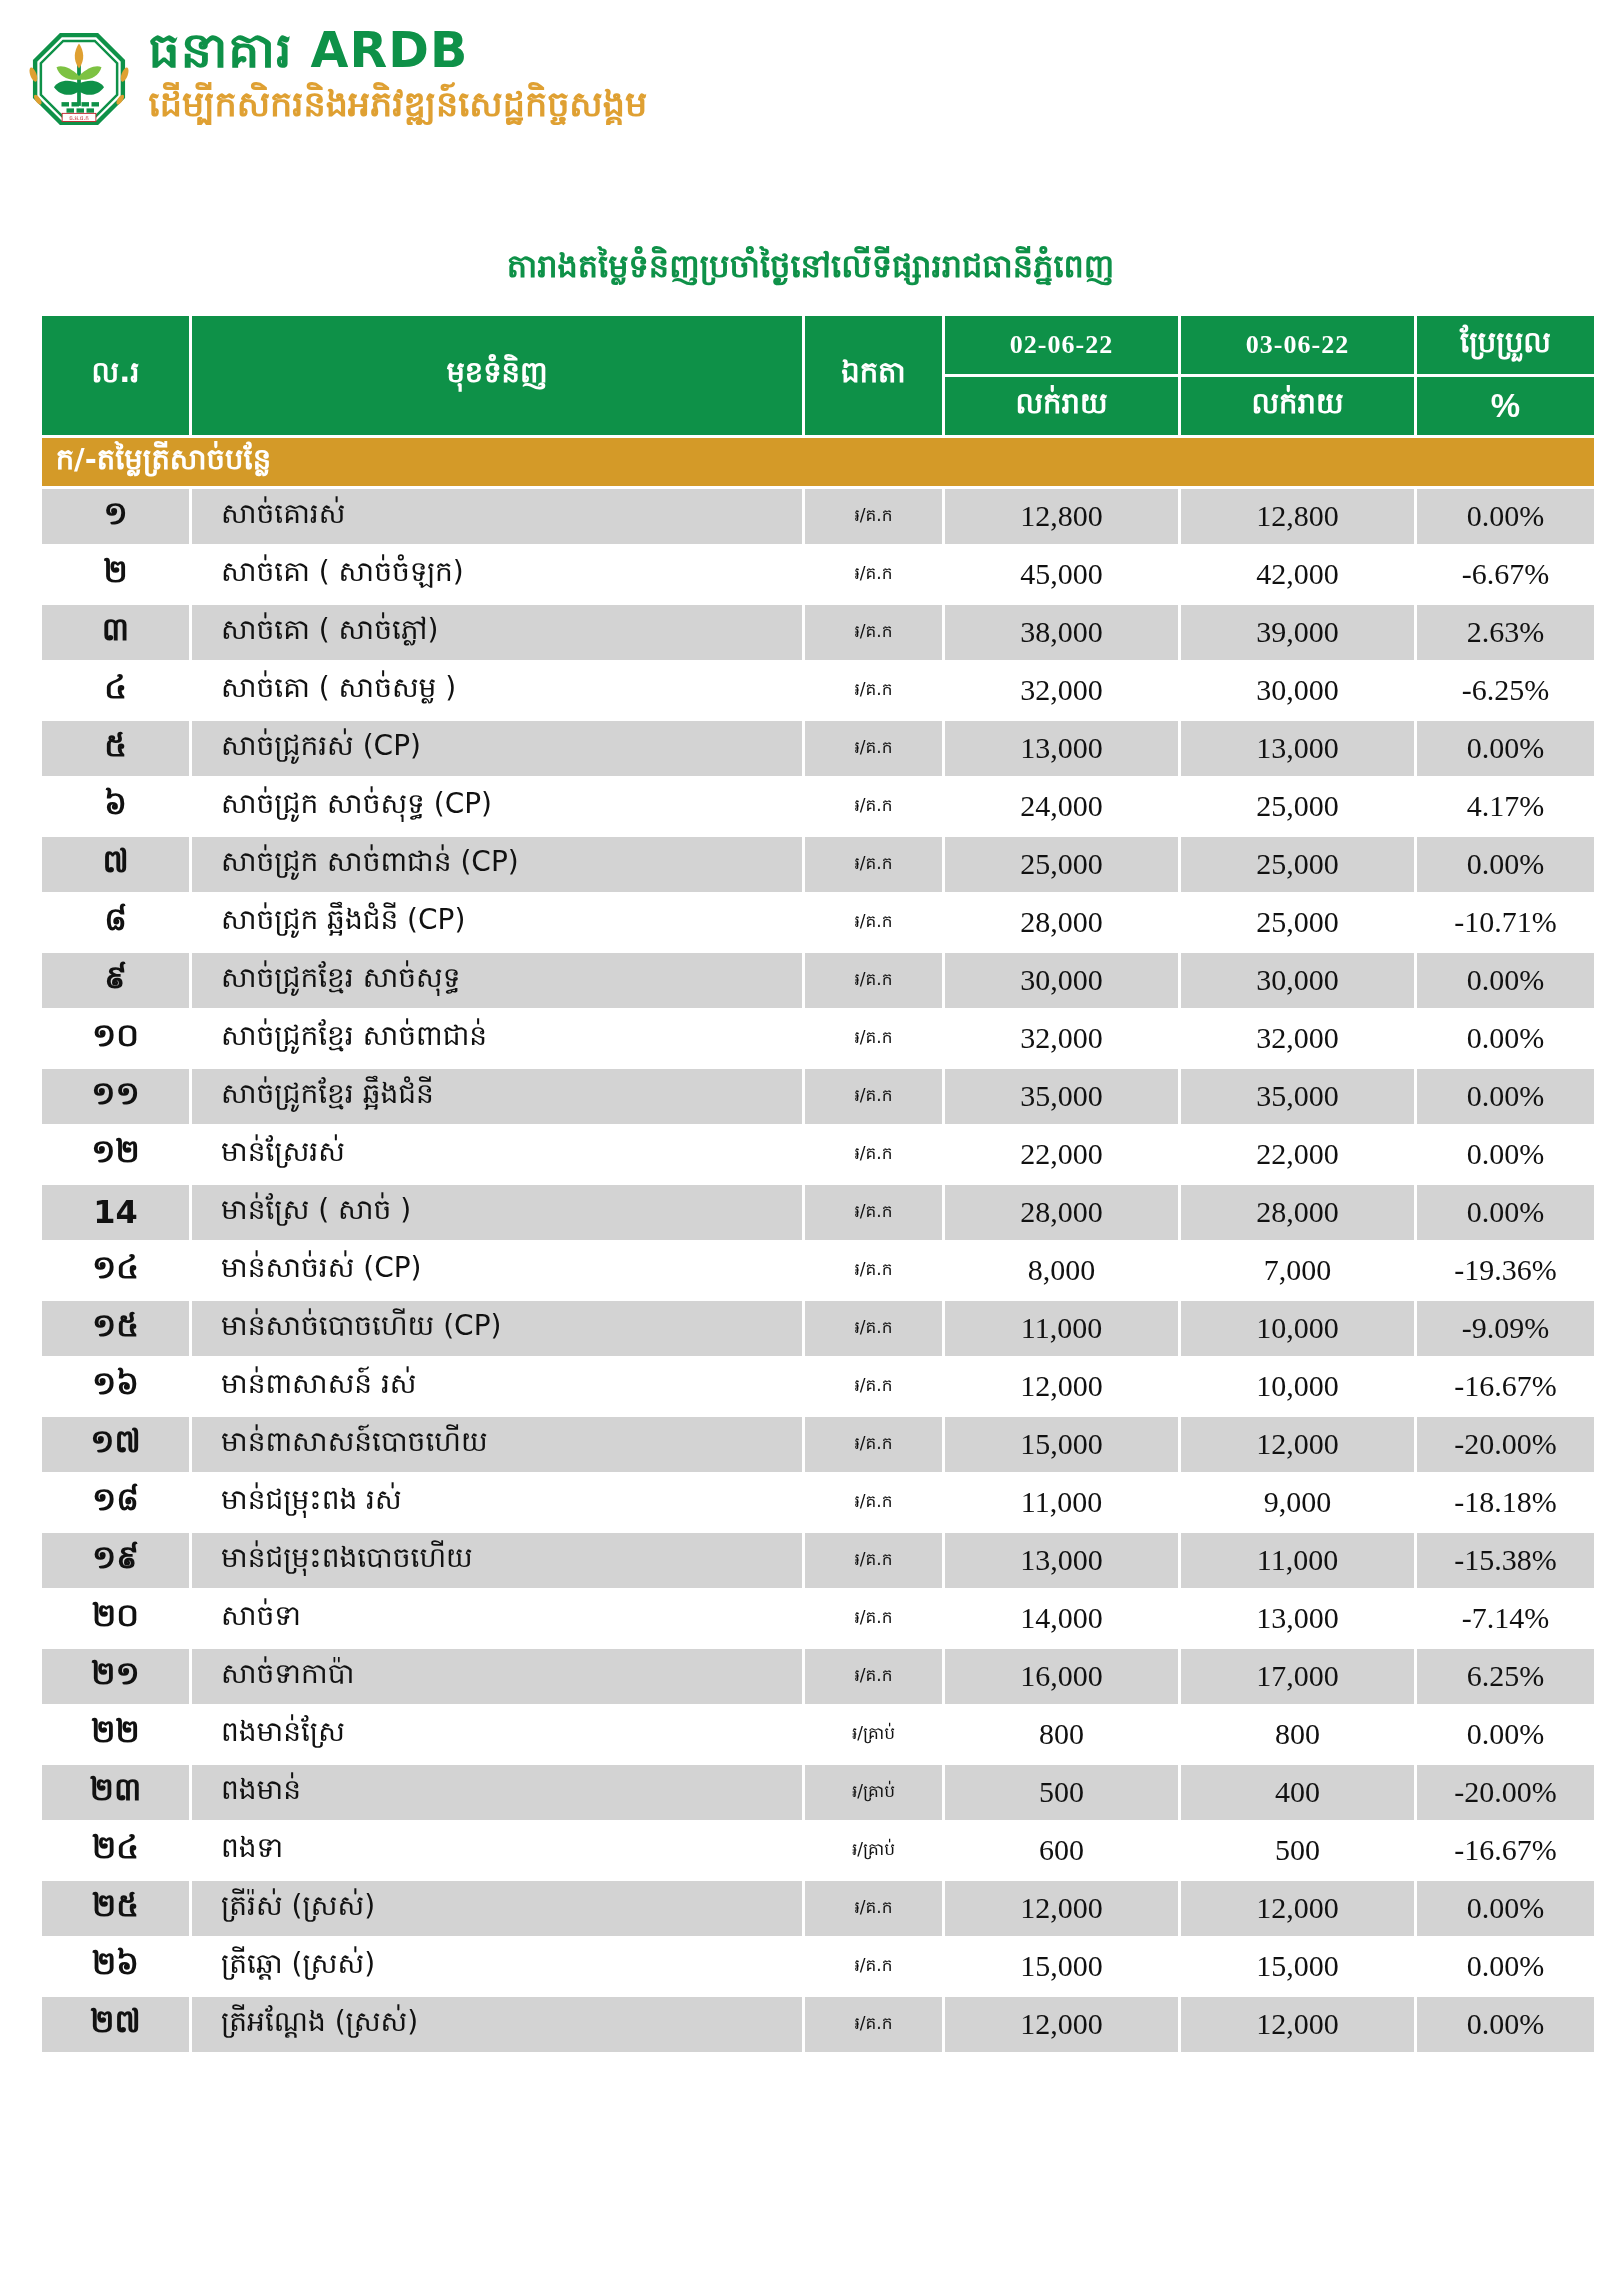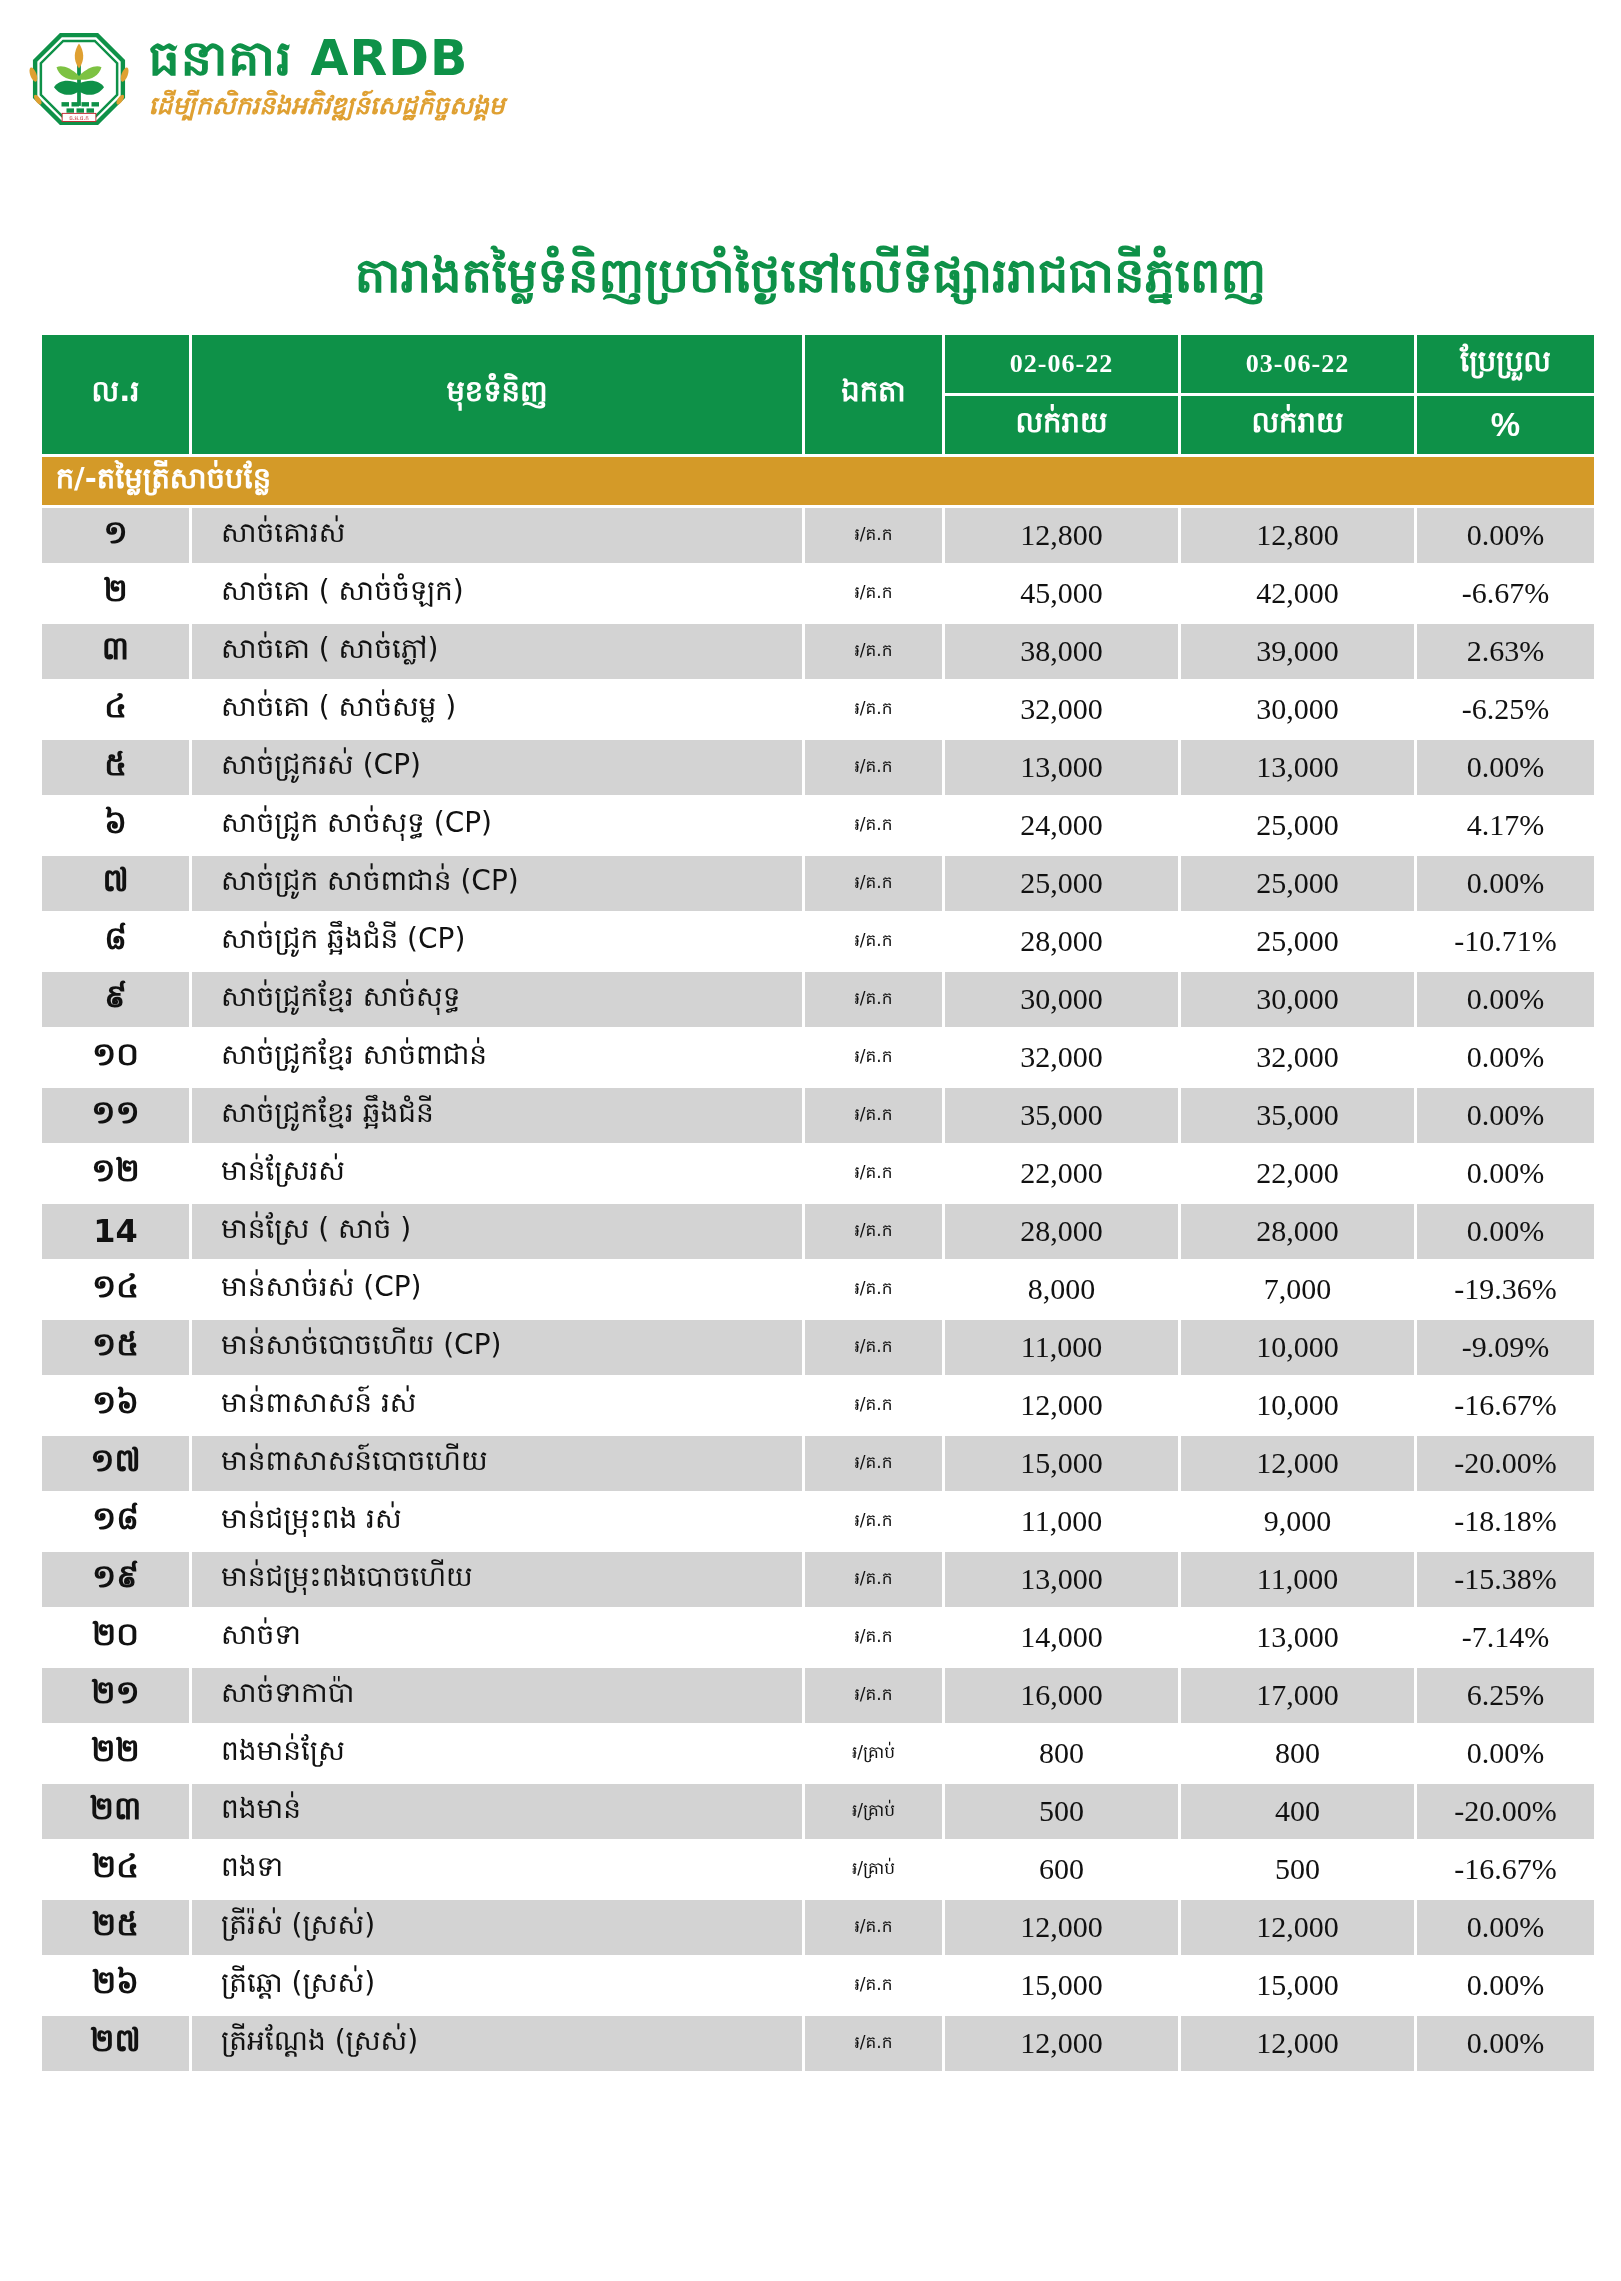--- a/index.html
+++ b/index.html
@@ -31,31 +31,30 @@
   .emblem{width:100px;height:110px;flex:0 0 auto;}
   .logo-text{display:flex;flex-direction:column;justify-content:center;}
   .bank-name{
     font-size:49px;
     font-weight:bold;
     color:var(--green);
     line-height:1.05;
     letter-spacing:1px;
   }
   .tagline{
-    font-size:25px;
+    font-size:35px;
     color:var(--tagline);
     margin-top:5.9px;
     font-weight:bold;
-    font-style:italic;
   }
   
   .doc-title{
     margin-top:110px;
     text-align:center;
-    font-size:48px;
+    font-size:32px;
     font-weight:bold;
     color:var(--green);
     line-height:1.2;
   }
   
   table.price{
     margin:27.4px 0 0 39px;
     width:1555px;
     border-collapse:collapse;
     table-layout:fixed;

